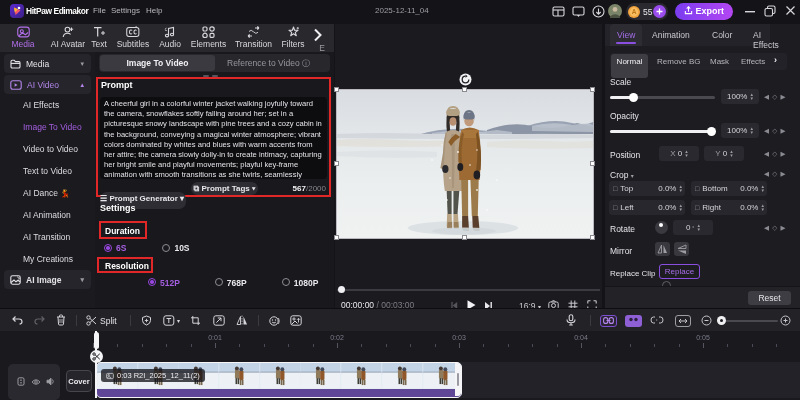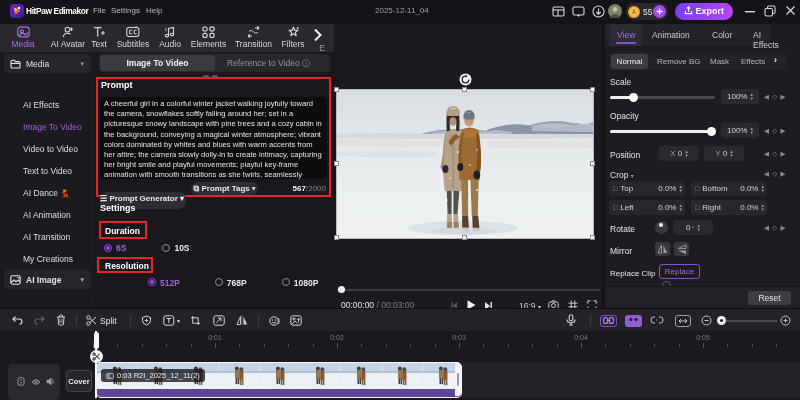--- a/index.html
+++ b/index.html
@@ -218,20 +218,29 @@
   </div>
   <div id="sidebar">
     <div class="srow" style="top:2px;">
       <span class="ic">
         <svg width="11" height="10" viewBox="0 0 11 10" fill="none" stroke="#e3e3e7" stroke-width="1.1">
           <path d="M1 2.5 Q1 1.2 2.2 1.2 H4.2 L5.4 2.6 H9 Q10 2.6 10 3.8 V7.7 Q10 9 8.8 9 H2.2 Q1 9 1 7.7 Z"></path>
           <line x1="1" y1="4.4" x2="10" y2="4.4"></line>
         </svg>
       </span>
       Media<span class="caret">▾</span>
+    </div>
+    <div class="srow" style="top:23px; color:#b286ea;">
+      <span class="ic">
+        <svg width="12" height="10" viewBox="0 0 12 10" fill="none" stroke="#b286ea" stroke-width="1.1">
+          <rect x="0.8" y="0.8" width="10.4" height="8.4" rx="2"></rect>
+          <path d="M4.6 3.2 L7.6 5 L4.6 6.8 Z" fill="#b286ea" stroke="none"></path>
+        </svg>
+      </span>
+      AI Video<span class="caret" style="color:#b286ea;">▴</span>
     </div>
     <div class="ssub" style="top:48px;">AI Effects</div>
     <div class="ssub" style="top:70px; color:#a45fe0;">Image To Video</div>
     <div class="ssub" style="top:92px;">Video to Video</div>
     <div class="ssub" style="top:114px;">Text to Video</div>
     <div class="ssub" style="top:136px;">AI Dance <span style="font-size:8px;">💃</span></div>
     <div class="ssub" style="top:158px;">AI Animation</div>
     <div class="ssub" style="top:180px;">AI Transition</div>
     <div class="ssub" style="top:202px;">My Creations</div>
     <div class="srow" style="top:218px;font-weight:bold;">
@@ -412,21 +421,21 @@
   <div id="right">
     <div class="abs" style="left:0; top:0; width:165px; height:22px; background:#242329;">
       <div class="abs" style="left:5px; top:0; width:32px; height:22px; background:#2d2c32; border-radius:4px 4px 0 0;"></div>
       <span class="abs" style="left:12px; top:6px; font-size:8.5px; color:#a36de8;">View</span>
       <div class="abs" style="left:11px; top:17.5px; width:20px; height:2px; background:#8a4fe0; border-radius:1px;"></div>
       <span class="abs" style="left:47px; top:6px; font-size:8.5px; color:#cacad0;">Animation</span>
       <span class="abs" style="left:107px; top:6px; font-size:8.5px; color:#cacad0;">Color</span>
       <span class="abs" style="left:148px; top:6px; font-size:8.5px; color:#cacad0;">AI Effects</span>
     </div>
     <div class="abs" style="left:5px; top:29px; width:177px; height:17px; background:#232228; border-radius:3px;">
-      <div class="abs" style="left:1px; top:1px; width:37px; height:15px; background:#3e3d43; border-radius:3px; text-align:center; line-height:15px; font-size:8px; color:#f0f0f3;">Normal</div>
+      <div class="abs" style="left:1px; top:1px; width:37px; height:24px; background:#3e3d43; border-radius:3px; text-align:center; line-height:15px; font-size:8px; color:#f0f0f3;">Normal</div>
       <span class="abs" style="left:47px; top:4px; font-size:8px; color:#b5b5bc;">Remove BG</span>
       <span class="abs" style="left:100px; top:4px; font-size:8px; color:#b5b5bc;">Mask</span>
       <span class="abs" style="left:131px; top:4px; font-size:8px; color:#b5b5bc;">Effects</span>
       <span class="abs" style="left:164px; top:2px; font-size:9px; color:#f0f0f3; font-weight:bold;">›</span>
     </div>
     <div class="abs" style="left:5px; top:53px; font-size:8.5px; color:#e4e4e8;">Scale</div>
     <div class="abs" style="left:5px; top:72px; width:105px; height:2.5px; background:#4a494f; border-radius:2px;"></div>
     <div class="abs" style="left:5px; top:72px; width:23px; height:2.5px; background:#f0f0f3; border-radius:2px;"></div>
     <div class="abs" style="left:24px; top:68.5px; width:9px; height:9px; border-radius:50%; background:#fff;"></div>
     <div class="vbox" style="left:116px; top:65px;">

